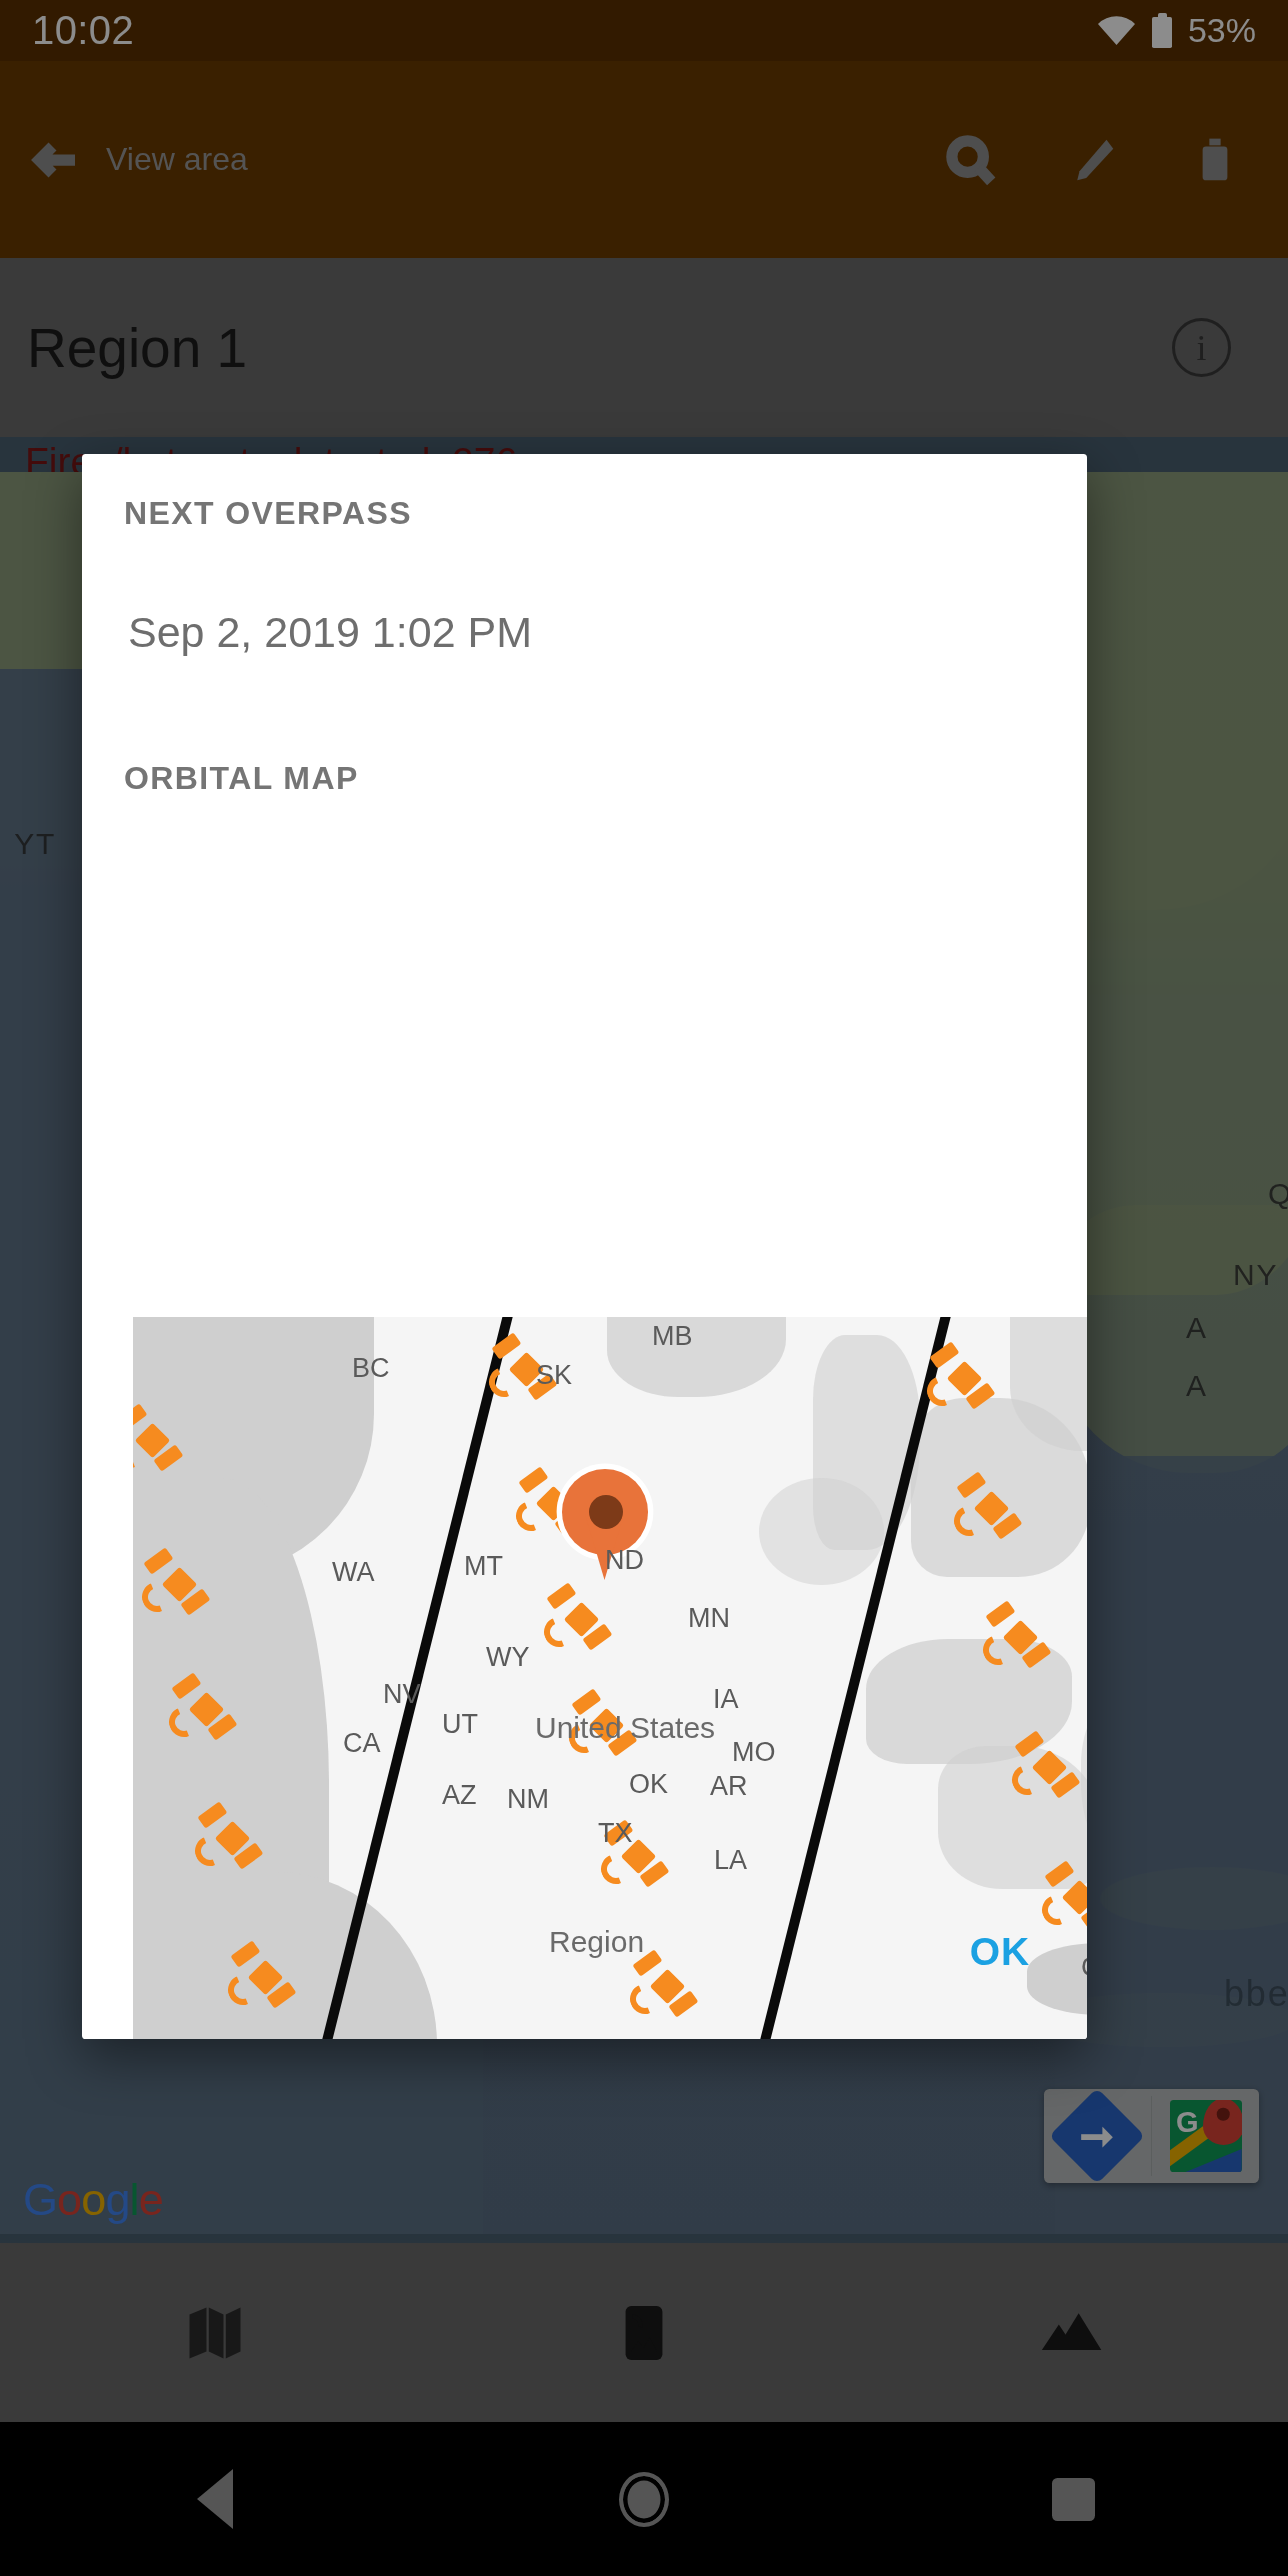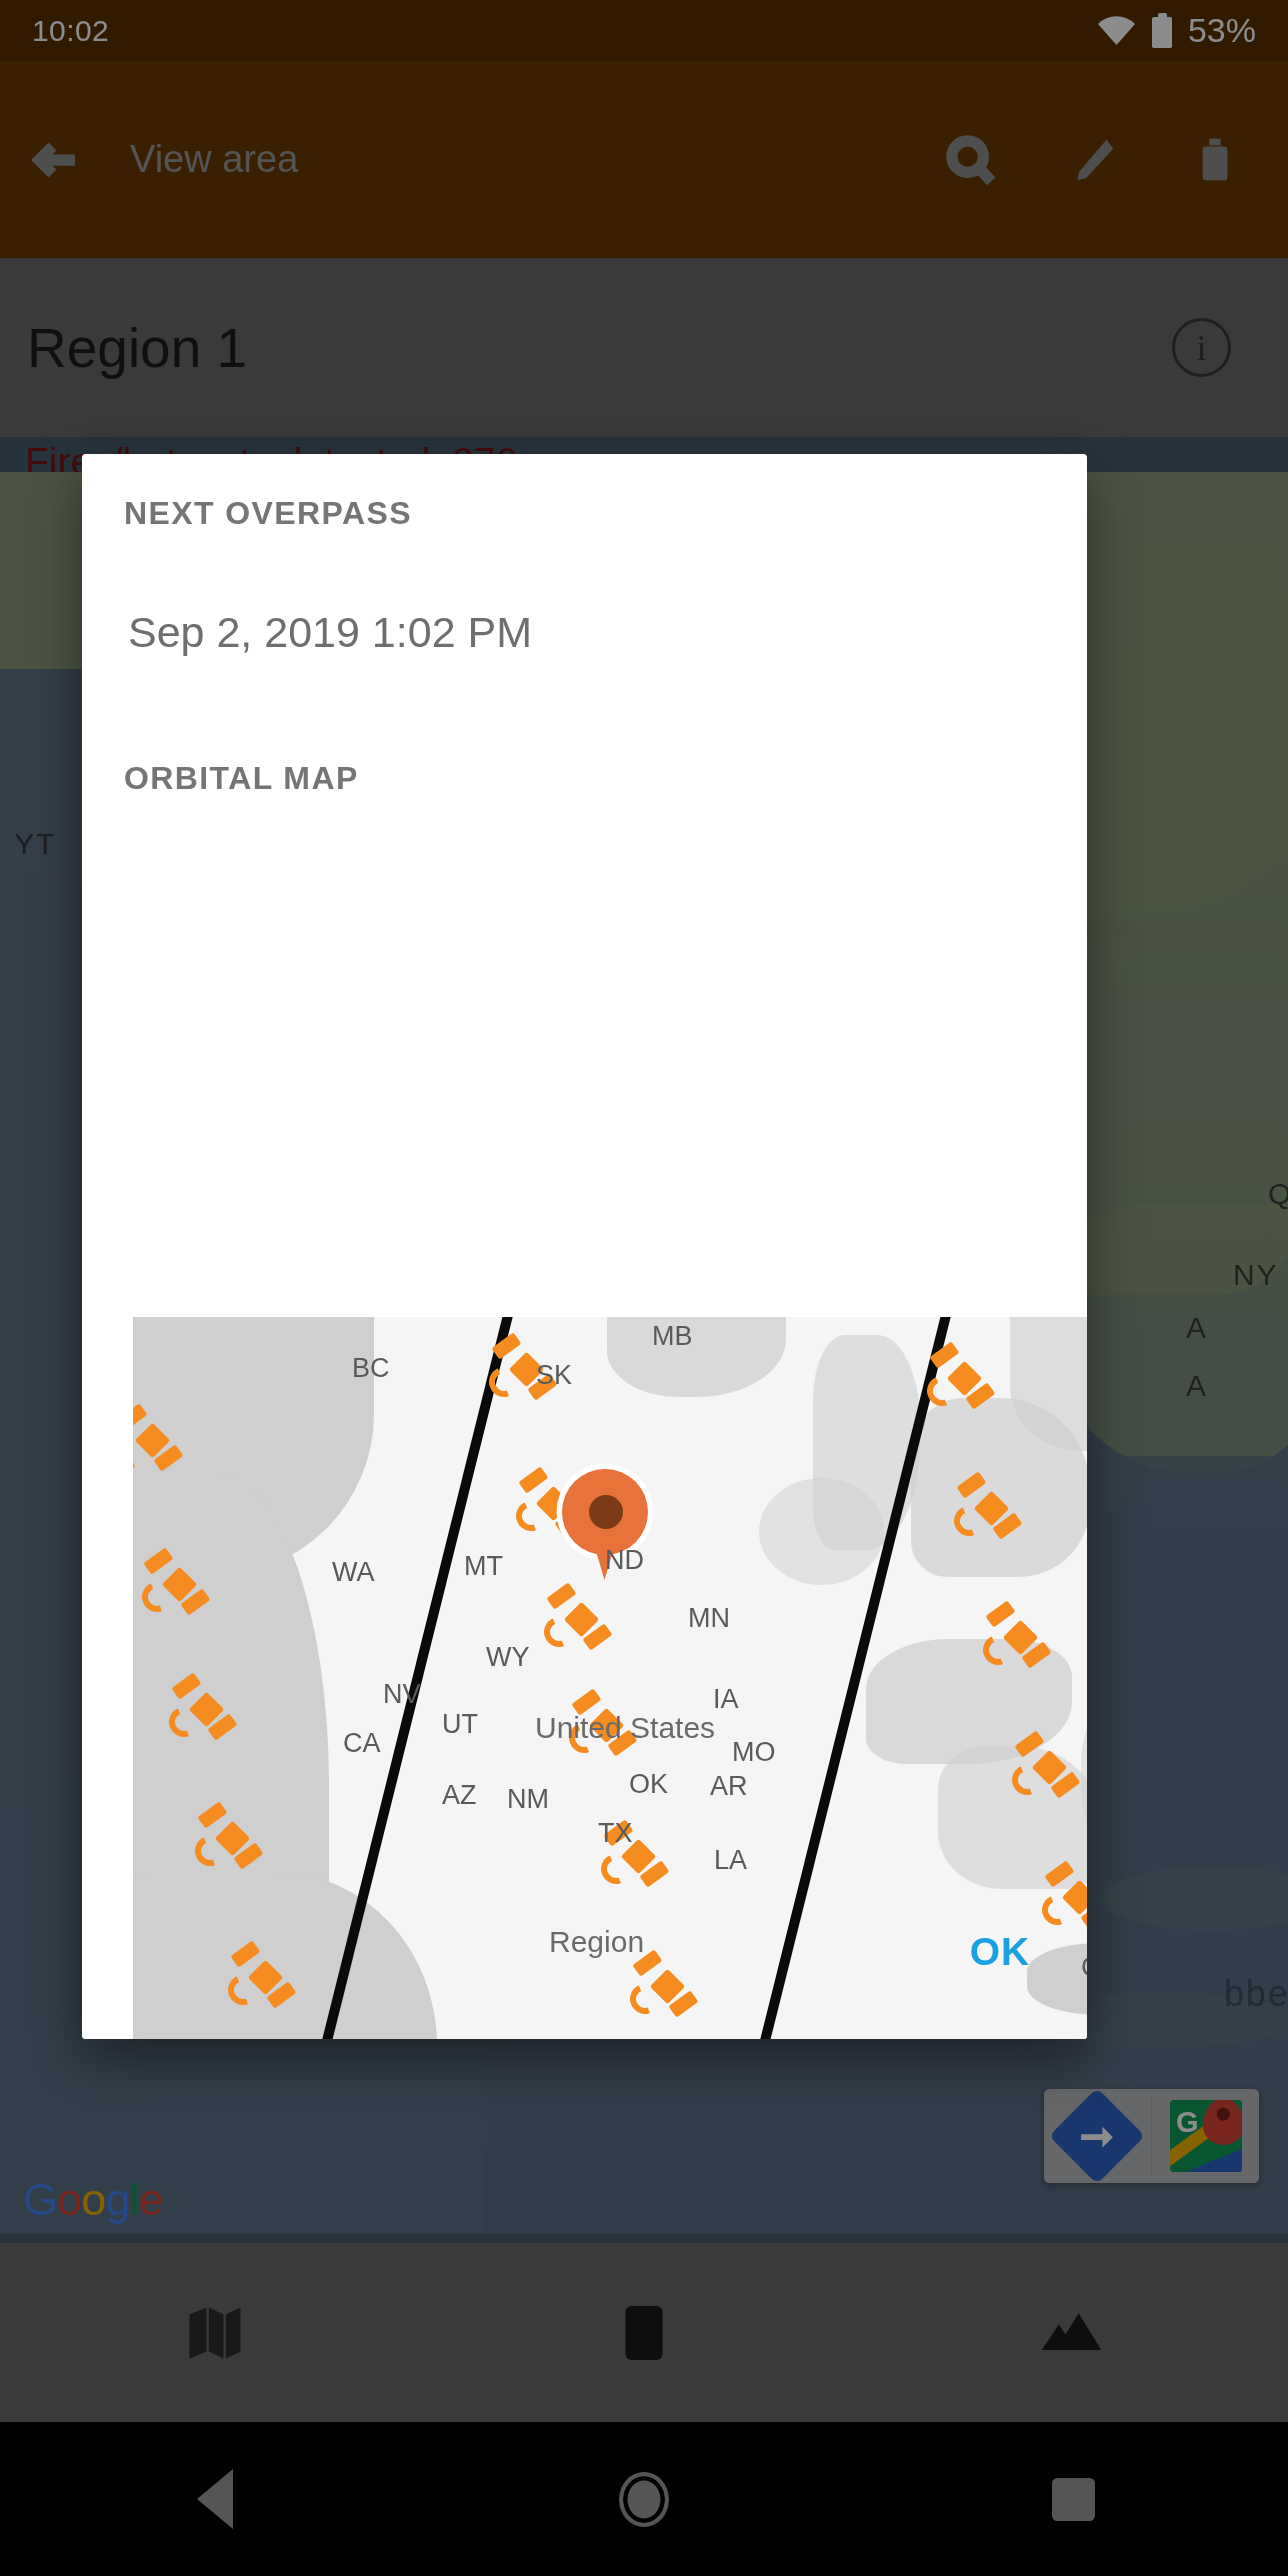--- a/index.html
+++ b/index.html
@@ -9,34 +9,34 @@
   #screen { position:relative; width:1288px; height:2576px; overflow:hidden; background:#4a6070; }
 
   
   #bg-app { position:absolute; inset:0; }
 
   #statusbar {
     position:absolute; left:0; top:0; width:1288px; height:61px;
     background:#5c3100; display:flex; align-items:center;
     padding:0 32px; color:#fff;
   }
-  #statusbar .clock { font-size:30px; font-weight:400; letter-spacing:0.4px; }
+  #statusbar .clock { font-size:40px; font-weight:400; letter-spacing:0.4px; }
   #statusbar .right { margin-left:auto; display:flex; align-items:center; gap:16px; }
   .wifi-ico { width:39px; height:30px; position:relative; }
   .wifi-ico svg { display:block; }
   .batt-ico { width:19.7px; height:36px; position:relative; }
   .batt-body { position:absolute; left:0; top:4.5px; width:19.7px; height:31px; background:#fff; border-radius:1.8px; }
   .batt-cap  { position:absolute; left:5.4px; top:0; width:9px; height:6.3px; background:#fff; border-radius:1.8px 1.8px 0 0; }
   #statusbar .pct { font-size:34px; font-weight:400; }
 
   #appbar {
     position:absolute; left:0; top:61px; width:1288px; height:197px;
     background:#6b3b00; display:flex; align-items:center; padding:0 30px;
   }
-  .appbar-title { font-size:38px; color:#9a9a9a; margin-left:46px; font-weight:400; }
+  .appbar-title { font-size:32px; color:#9a9a9a; margin-left:22px; font-weight:400; }
   .appbar-actions { margin-left:auto; display:flex; align-items:center; gap:68px; padding-right:16px; }
   .ic { width:54px; height:54px; display:block; }
   .ic path, .ic circle, .ic line, .ic rect, .ic polyline { stroke:#8e8e8e; fill:none; stroke-width:5; }
   .ic.filled path, .ic.filled rect { fill:#8e8e8e; stroke:none; }
 
   #regionbar {
     position:absolute; left:0; top:258px; width:1288px; height:179px;
     background:#6a6a6a; display:flex; align-items:center; padding:0 27px;
   }
   .region-title { font-size:55px; color:#1c1c1c; font-weight:400; }

